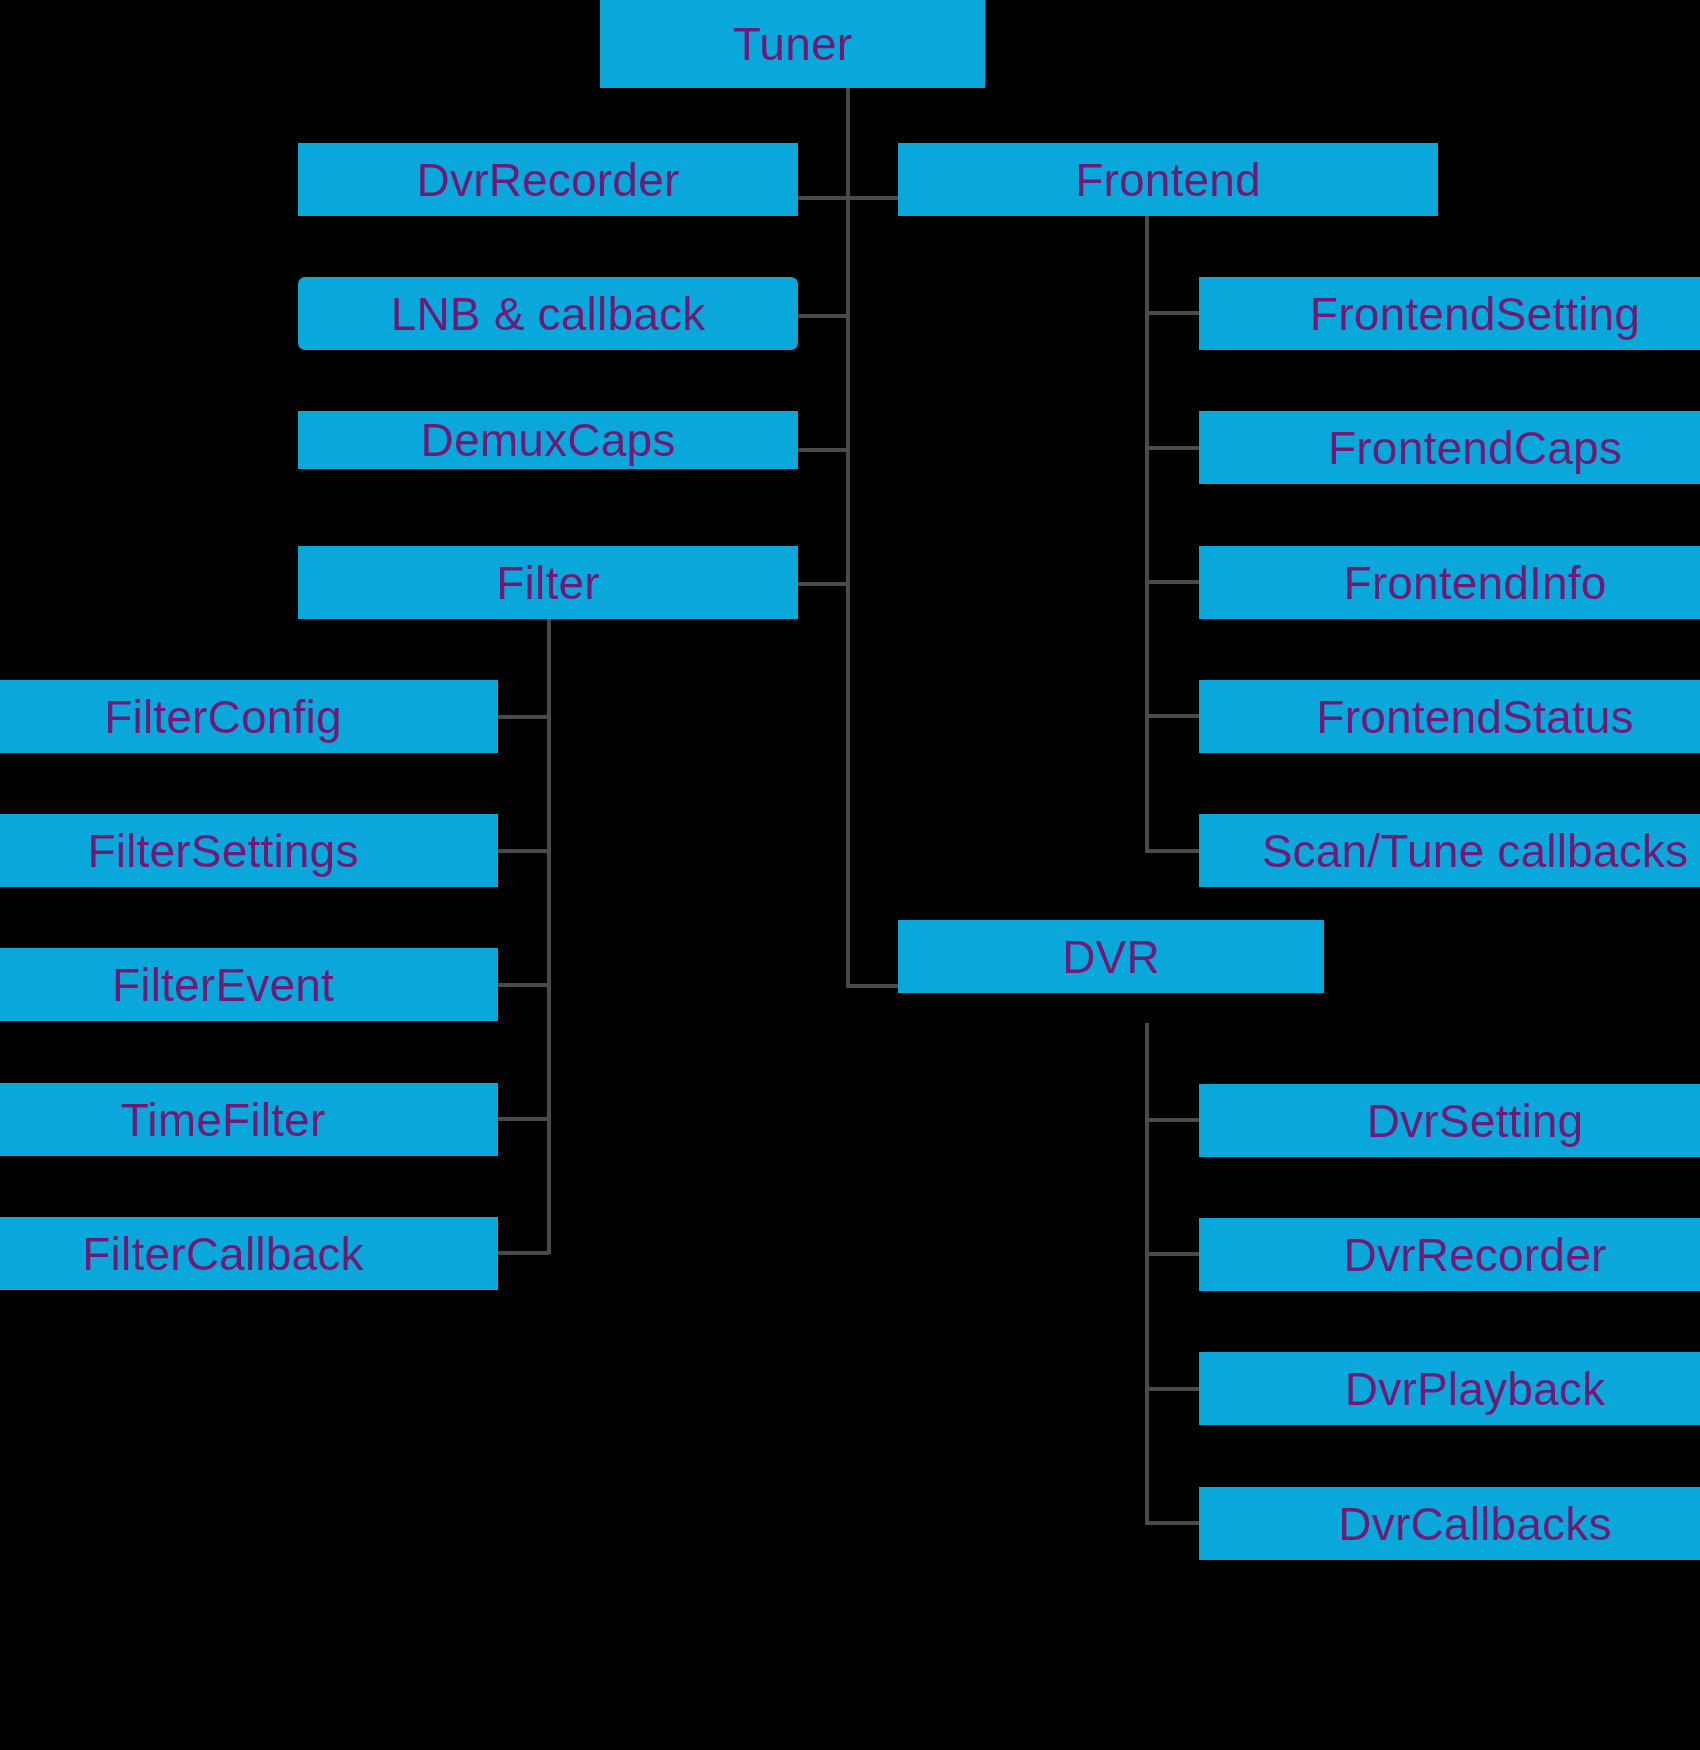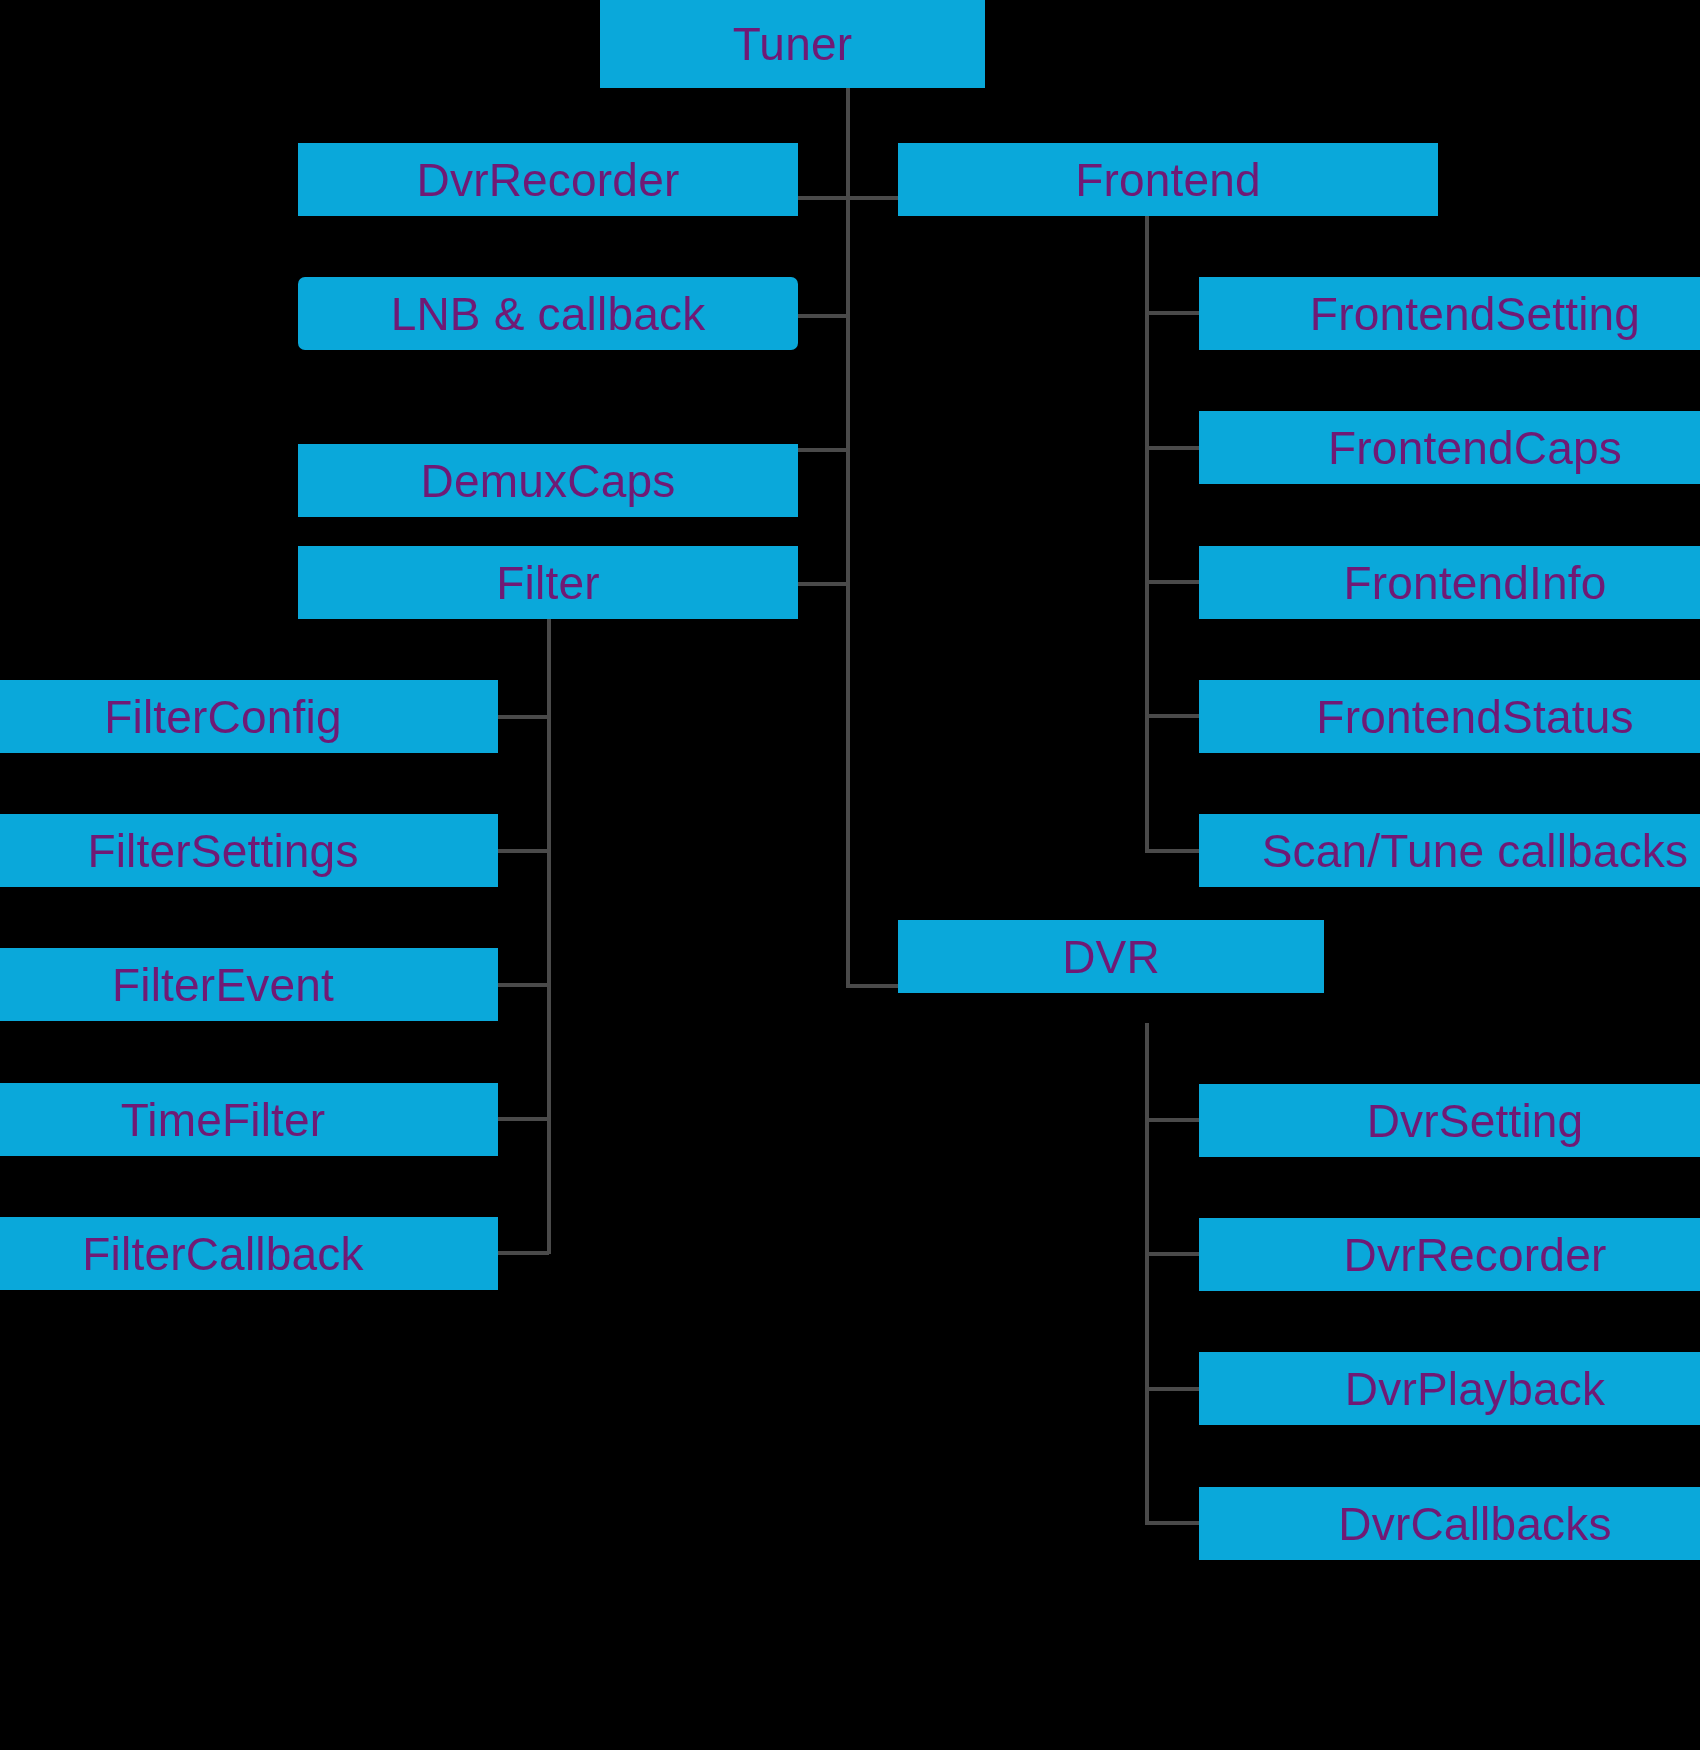--- a/index.html
+++ b/index.html
@@ -70,21 +70,21 @@
   <div class="edge v" style="left:1145px; top:1023px; height:502px;"></div>
   <div class="edge h" style="left:1145px; top:1118px; width:54px;"></div>
   <div class="edge h" style="left:1145px; top:1252px; width:54px;"></div>
   <div class="edge h" style="left:1145px; top:1387px; width:54px;"></div>
   <div class="edge h" style="left:1145px; top:1521px; width:54px;"></div>
 
   <div class="node" style="left:600px; top:0px; width:385px; height:88px;">Tuner</div>
 
   <div class="node" style="left:298px; top:143px; width:500px; height:73px;">DvrRecorder</div>
   <div class="node" style="left:298px; top:277px; width:500px; height:73px;border-radius:7px;">LNB &amp; callback</div>
-  <div class="node" style="left:298px; top:411px; width:500px; height:73px;margin-top:33px;">DemuxCaps</div>
+  <div class="node" style="left:298px; top:411px; width:500px; height:58px;">DemuxCaps</div>
   <div class="node" style="left:298px; top:546px; width:500px; height:73px;text-align:right;">Filter</div>
 
   <div class="node" style="left:-52px; top:680px; width:550px; height:73px;">FilterConfig</div>
   <div class="node" style="left:-52px; top:814px; width:550px; height:73px;">FilterSettings</div>
   <div class="node" style="left:-52px; top:948px; width:550px; height:73px;">FilterEvent</div>
   <div class="node" style="left:-52px; top:1083px; width:550px; height:73px;">TimeFilter</div>
   <div class="node" style="left:-52px; top:1217px; width:550px; height:73px;">FilterCallback</div>
 
   <div class="node" style="left:898px; top:143px; width:540px; height:73px;">Frontend</div>
 

